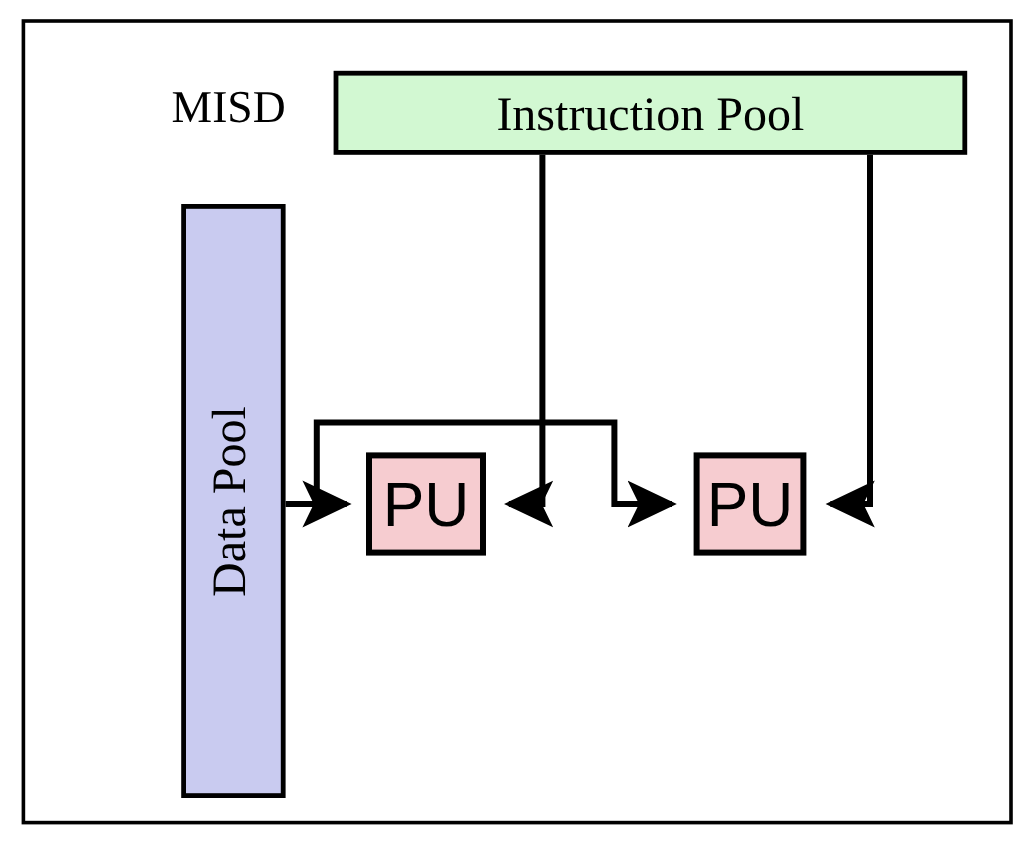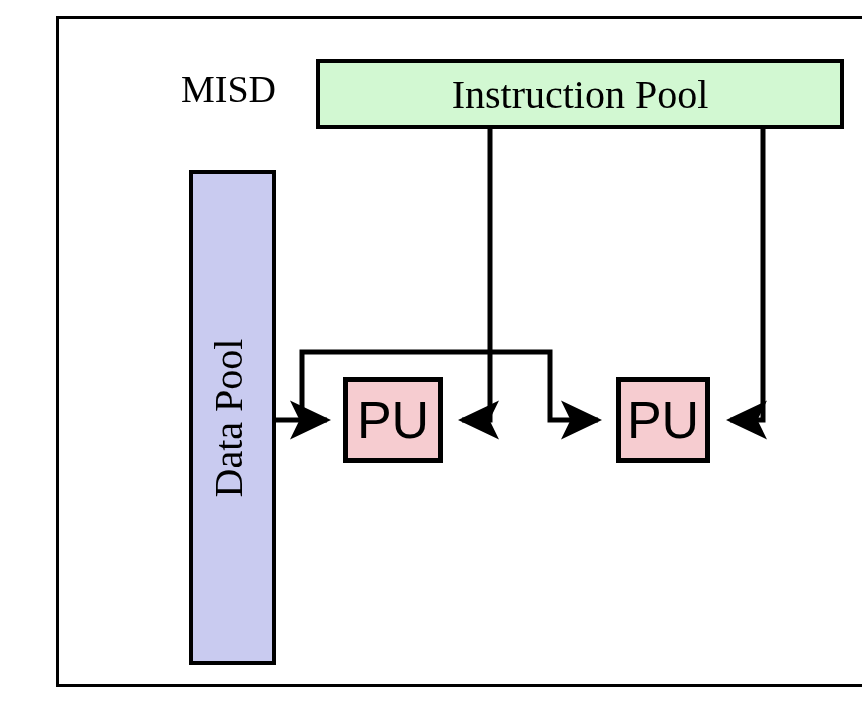--- a/index.html
+++ b/index.html
@@ -11,21 +11,20 @@
     width: 862px;
     height: 706px;
     font-family: "Liberation Serif", serif;
     overflow: hidden;
   }
   #canvas {
     position: relative;
     width: 754px;
     height: 706px;
     background: #ffffff;
-    margin-left: 38px;
   }
   #diagram-svg {
     position: absolute;
     left: 0;
     top: 0;
     width: 862px;
     height: 706px;
     display: block;
   }
   .frame-rect {

